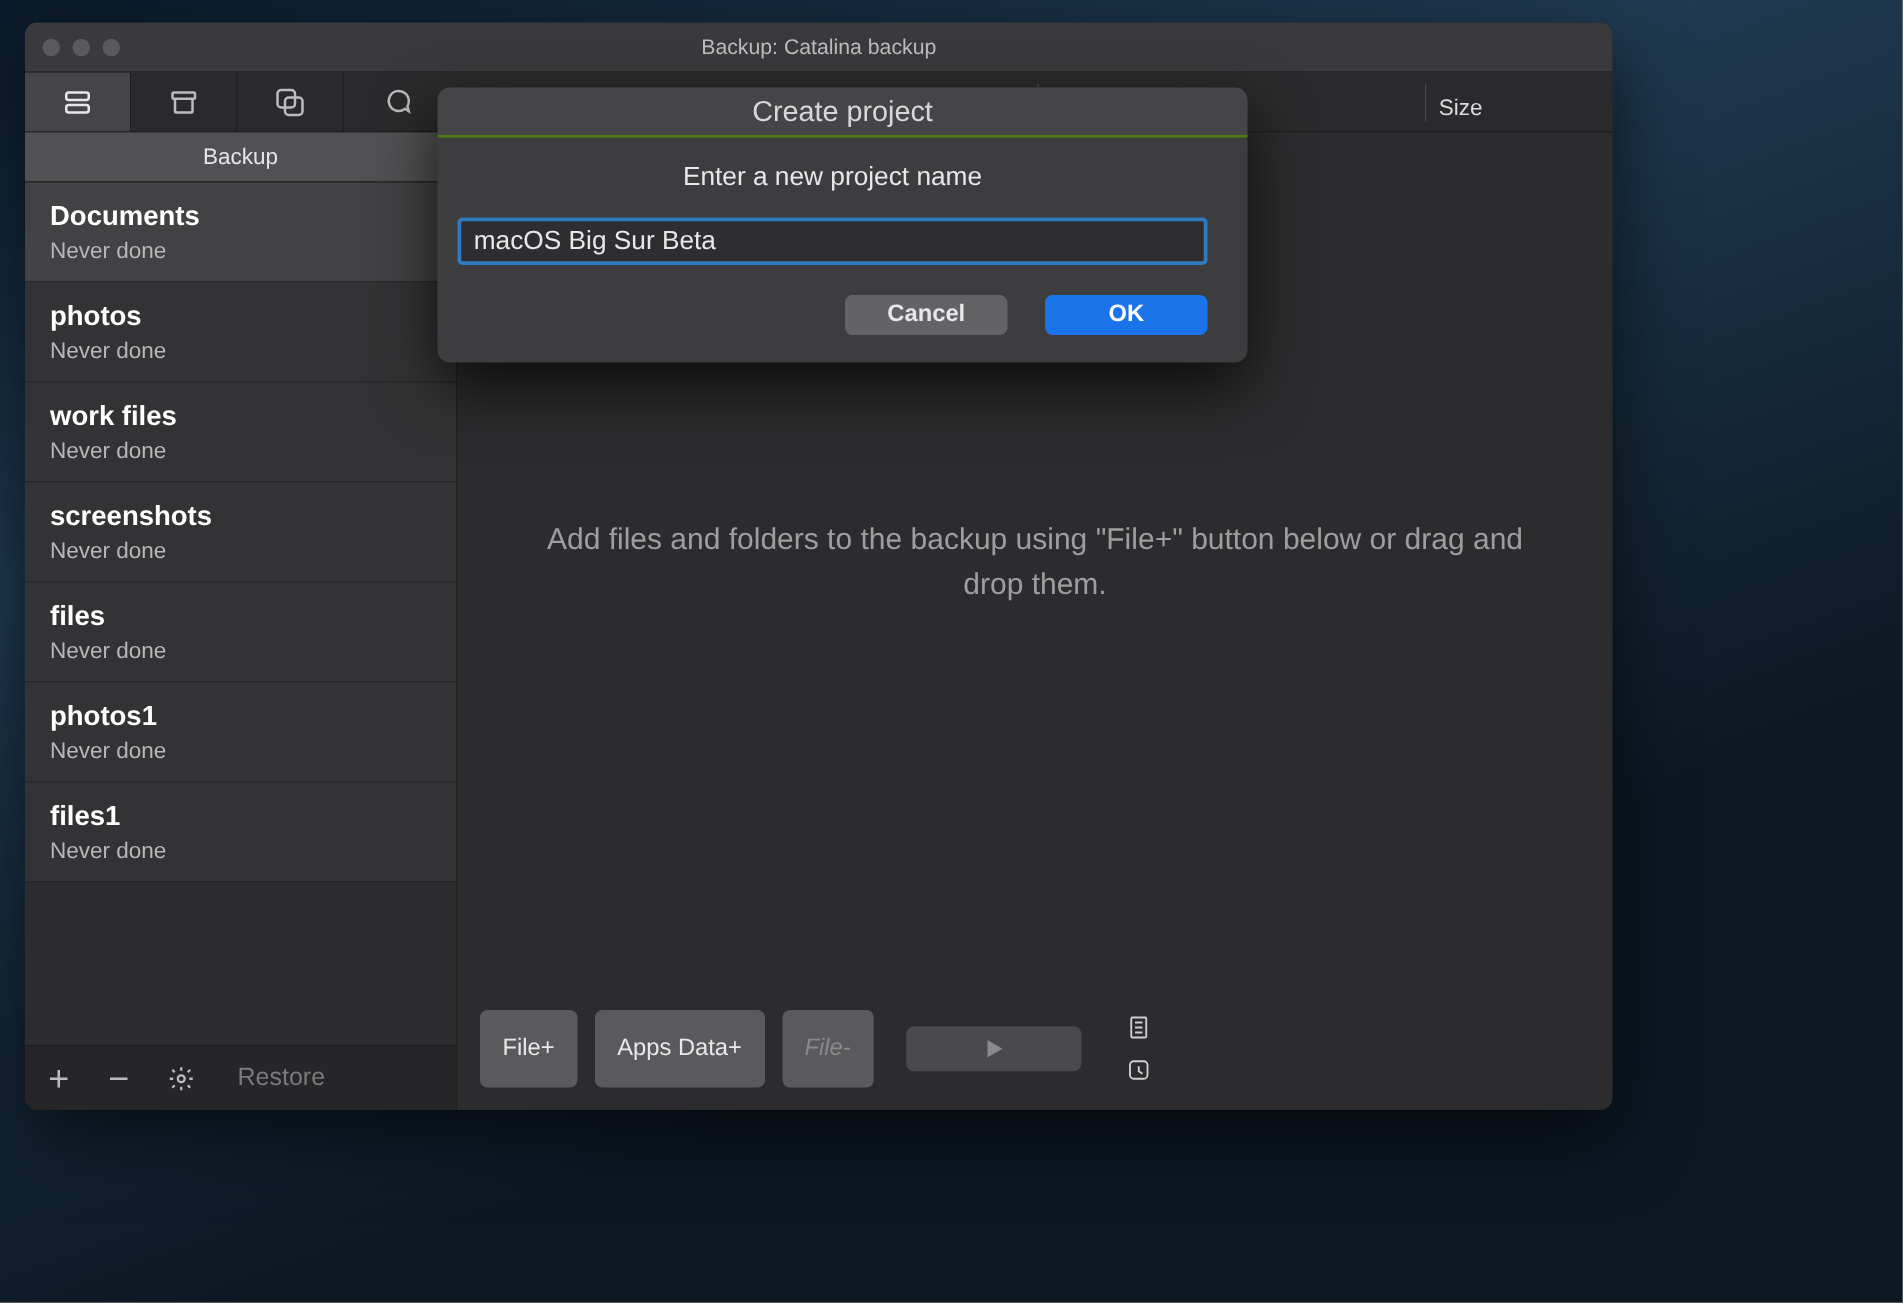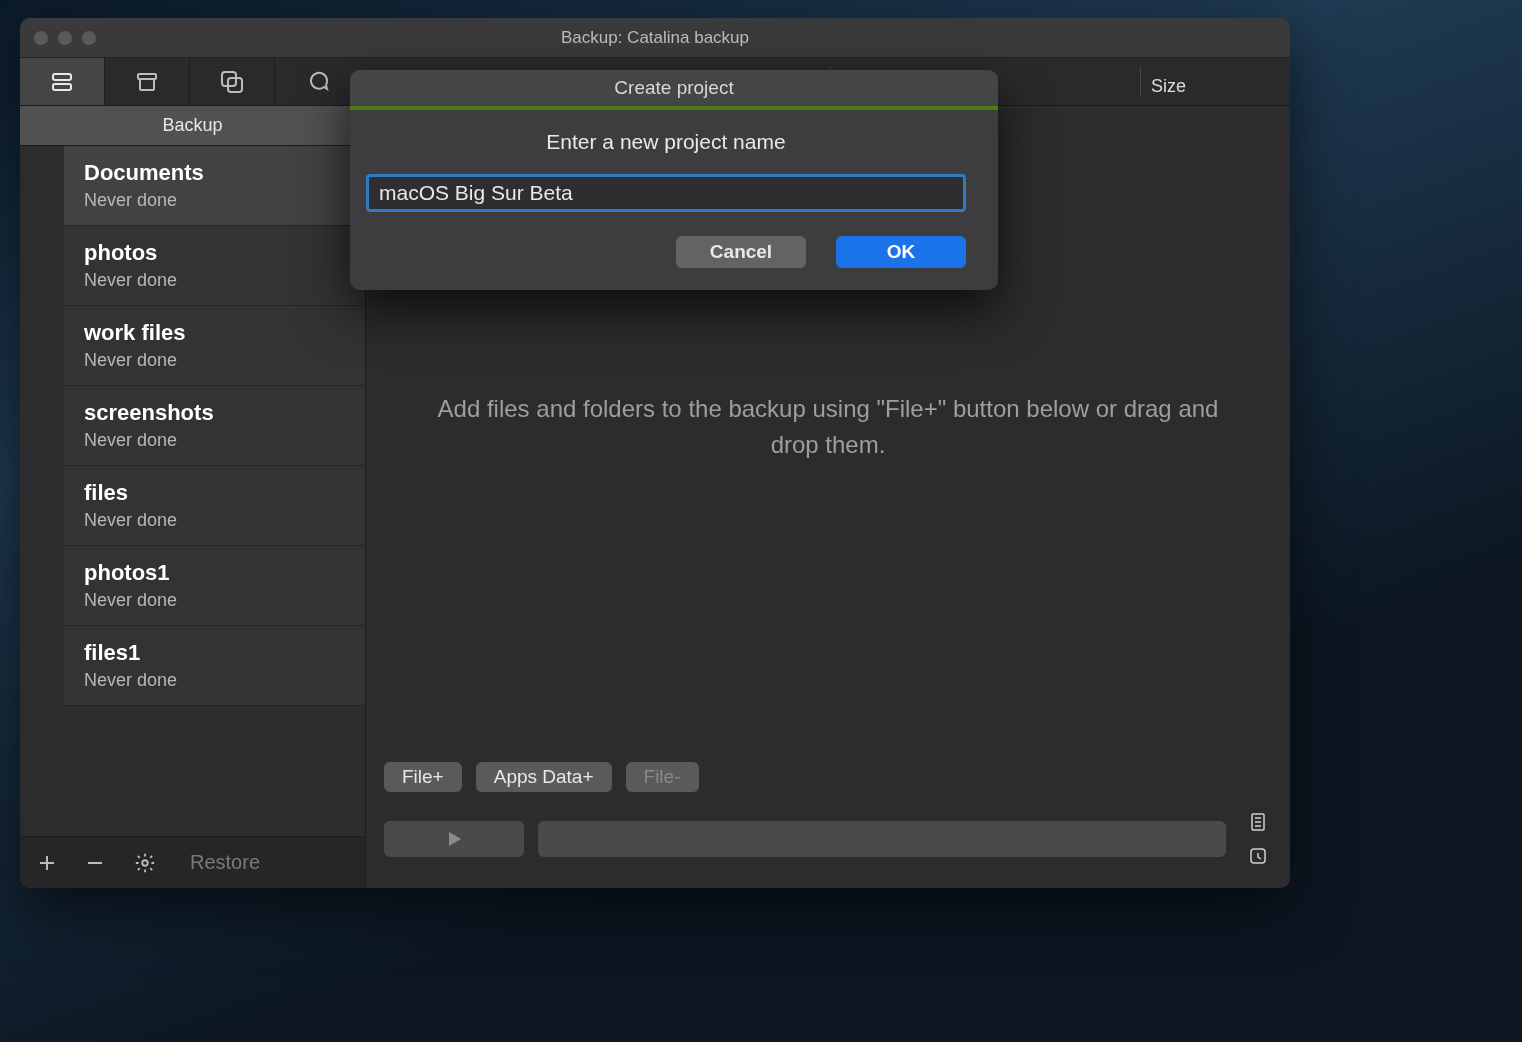--- a/index.html
+++ b/index.html
@@ -57,21 +57,21 @@
     display:flex; flex-direction:column;
     border-right:1px solid #1c1c1e;
   }
   .sidebar-header {
     height:40px;
     background:#515153;
     display:flex;align-items:center;justify-content:center;
     color:#e6e6e8; font-size:18px; font-weight:500;
     border-bottom:1px solid #1c1c1e;
   }
-  .items { flex:1; overflow:auto;padding-left:44px;}
+  .items { flex:1; overflow:auto;}
   .item {
     padding:14px 20px;
     background:#333335;
     border-bottom:1px solid #242426;
     cursor:pointer;
   }
   .item.sel { background:#424244;}
   .item .name { color:#fff; font-size:22px; font-weight:700;}
   .item .status { color:#b8b8ba; font-size:18px; margin-top:4px;}
   .sidebar-footer {
@@ -90,52 +90,52 @@
     position:relative;
   }
   .placeholder {
     flex:1;
     display:flex; align-items:center; justify-content:center;
     color:#9e9ea0; font-size:24px; text-align:center; padding:0 60px;
     line-height:1.5;
   }
   .bottombar {
     padding:14px 18px 18px 18px;
-    display:flex; flex-direction:column; gap:16px;
+    display:flex; flex-direction:row; gap:26px;
   }
   .btnrow { display:flex; gap:14px;}
   .btn {
     background:#5a5a5c; color:#e8e8ea;
     border:none; border-radius:6px;
     padding:4px 18px; font-size:19px;
     cursor:pointer;
   }
-  .btn.dis { color:#8a8a8c; }
+  .btn.dis { color:#8a8a8c;font-style:italic; }
   .playrow { display:flex; gap:14px; align-items:center;}
   .playbtn {
     width:140px;height:36px;background:#4a4a4c;border-radius:6px;
     display:flex;align-items:center;justify-content:center;cursor:pointer;
   }
   .progress { flex:1; height:36px; background:#4a4a4c; border-radius:6px;}
   .corner-icons { display:flex;flex-direction:column;gap:6px; margin-left:4px;}
   .ci { width:28px;height:28px;display:flex;align-items:center;justify-content:center;cursor:pointer;}
   
   .dialog {
     position:absolute;
     left:350px; top:70px;
     width:648px;
     background:#3d3d3f;
     border-radius:10px;
     box-shadow:0 20px 50px rgba(0,0,0,.7);
     overflow:hidden;
   }
   .dlg-title {
     height:40px; display:flex;align-items:center;justify-content:center;
-    color:#d8d8da; font-size:19px;
-    border-bottom:4px solid #4d7c0f;
+    color:#d8d8da; font-size:23px;
+    border-bottom:2px solid #4d7c0f;
     background:#454547;
   }
   .dlg-body { padding:20px 32px 22px 16px;}
   .dlg-label { text-align:center; color:#e8e8ea; font-size:21px; margin-bottom:20px;}
   .dlg-input {
     width:100%;
     background:#2e2e30;
     border:3px solid #2f7bbf;
     border-radius:4px;
     padding:4px 10px;

